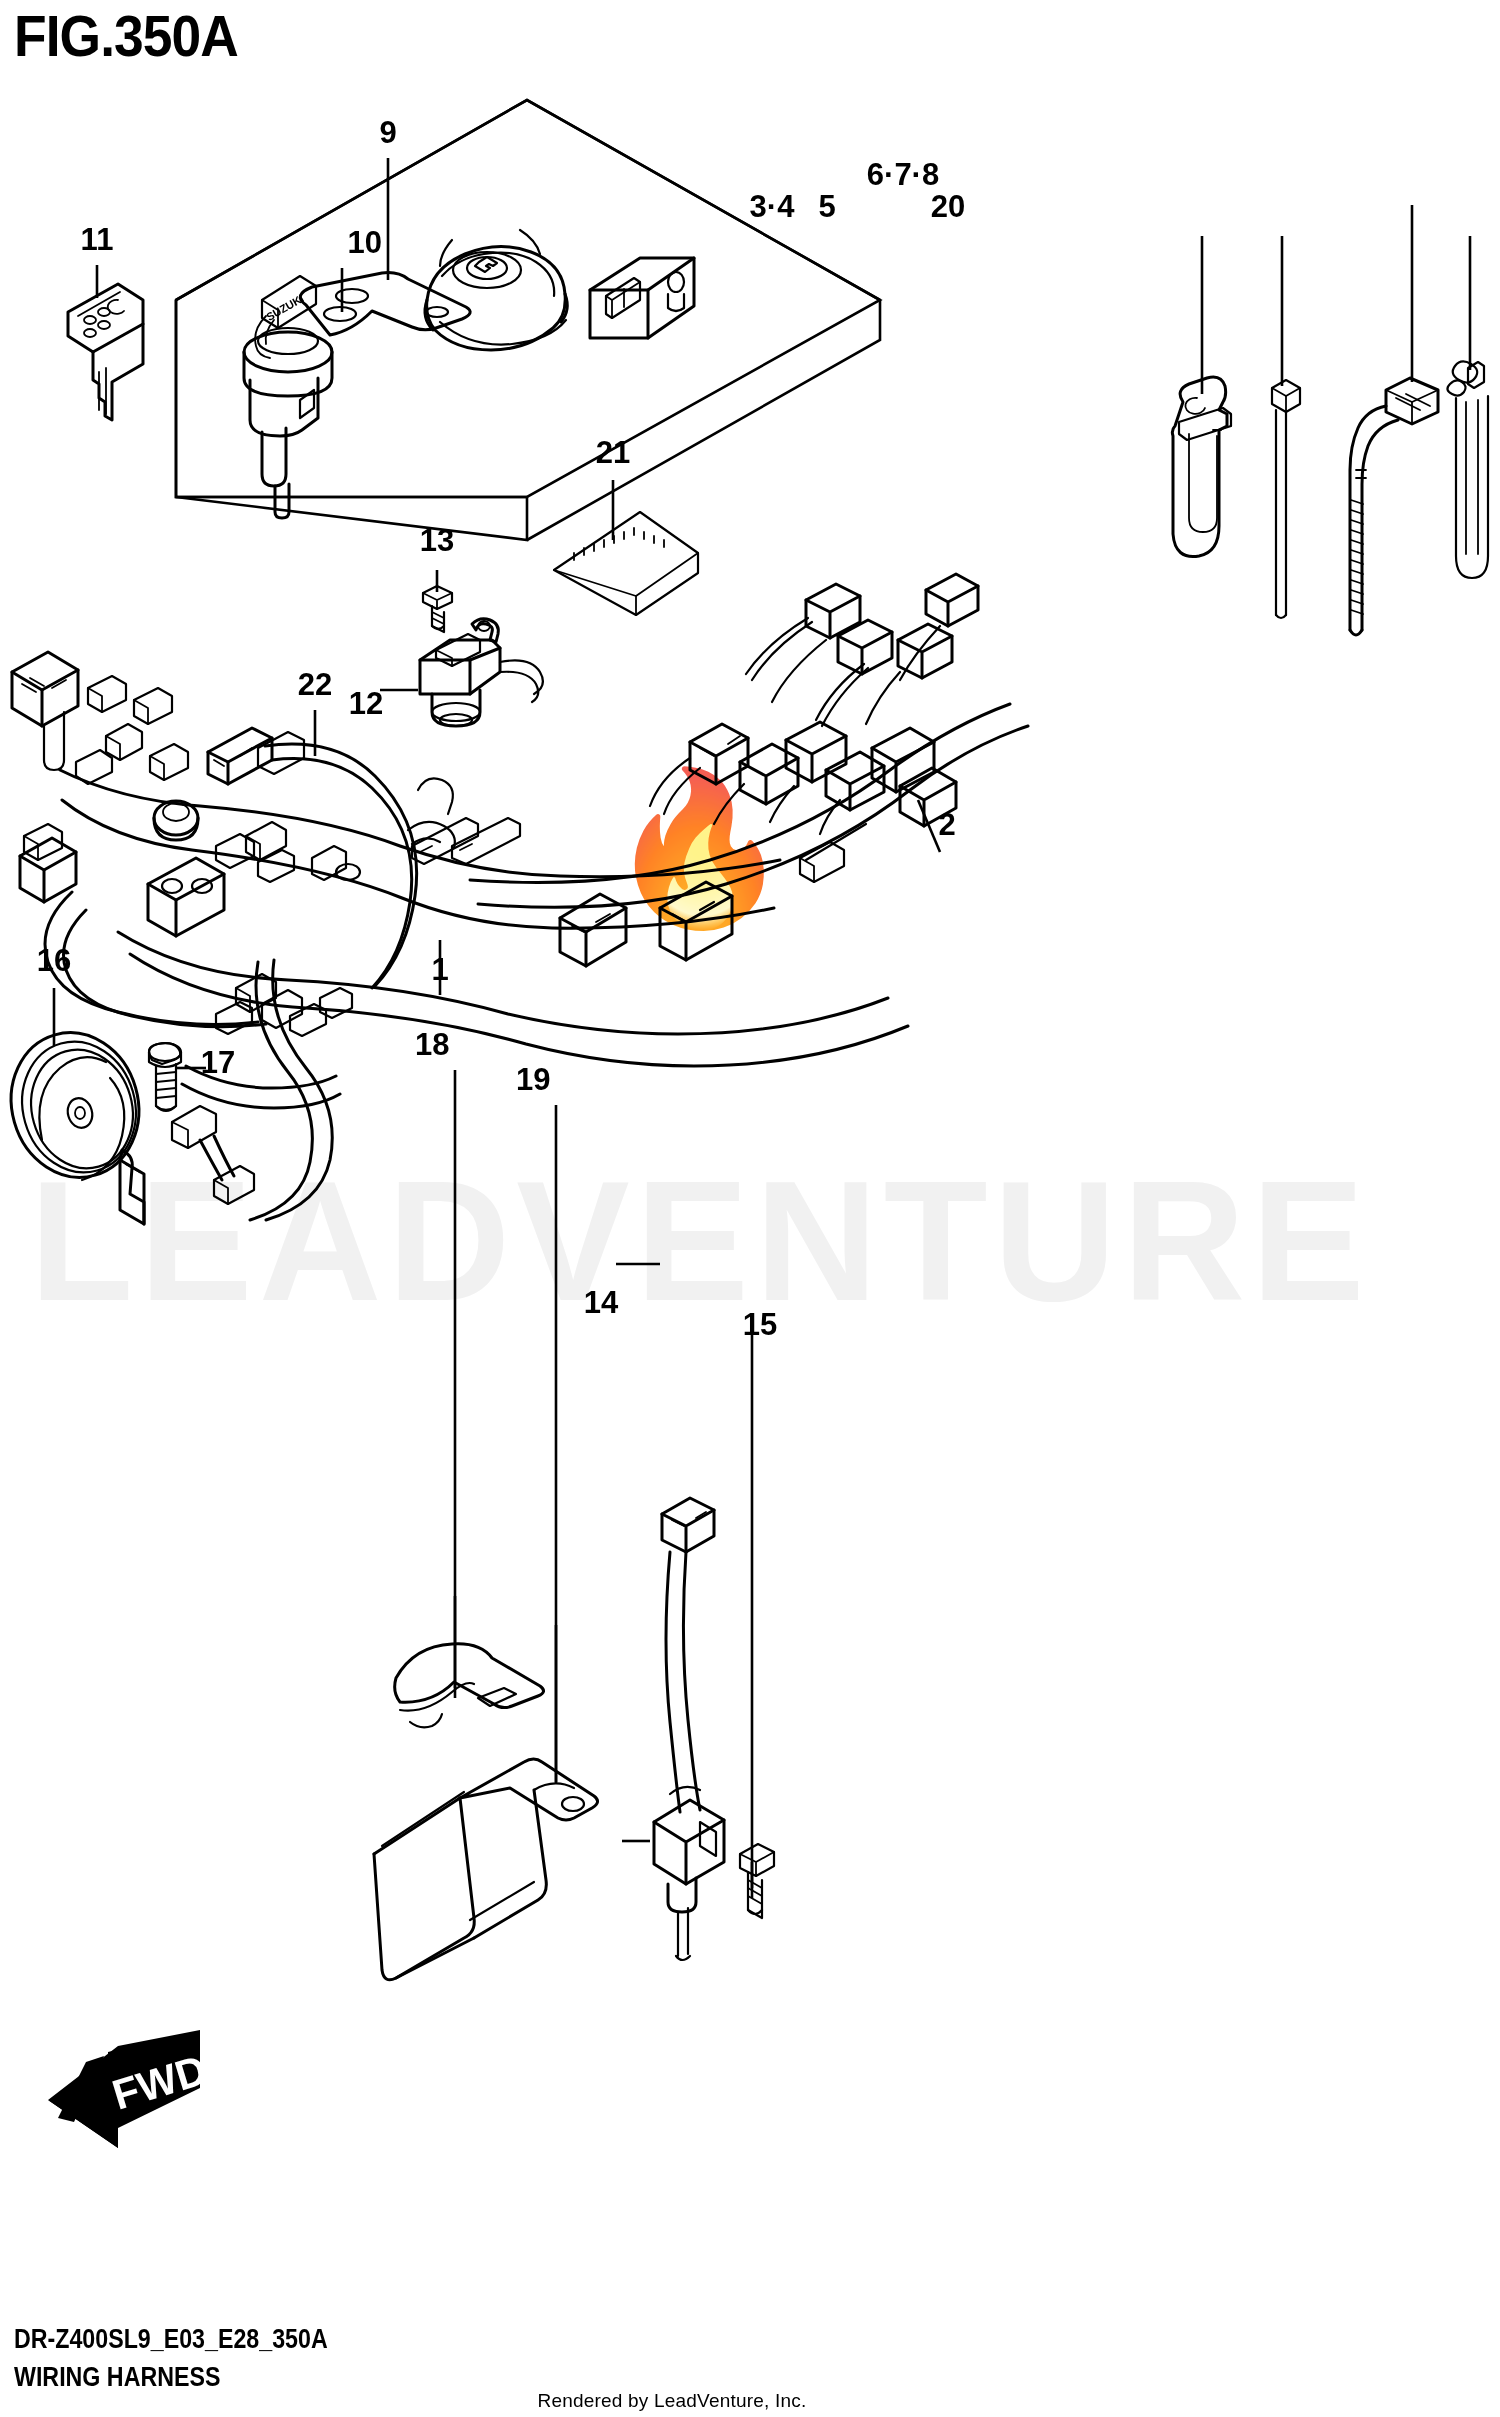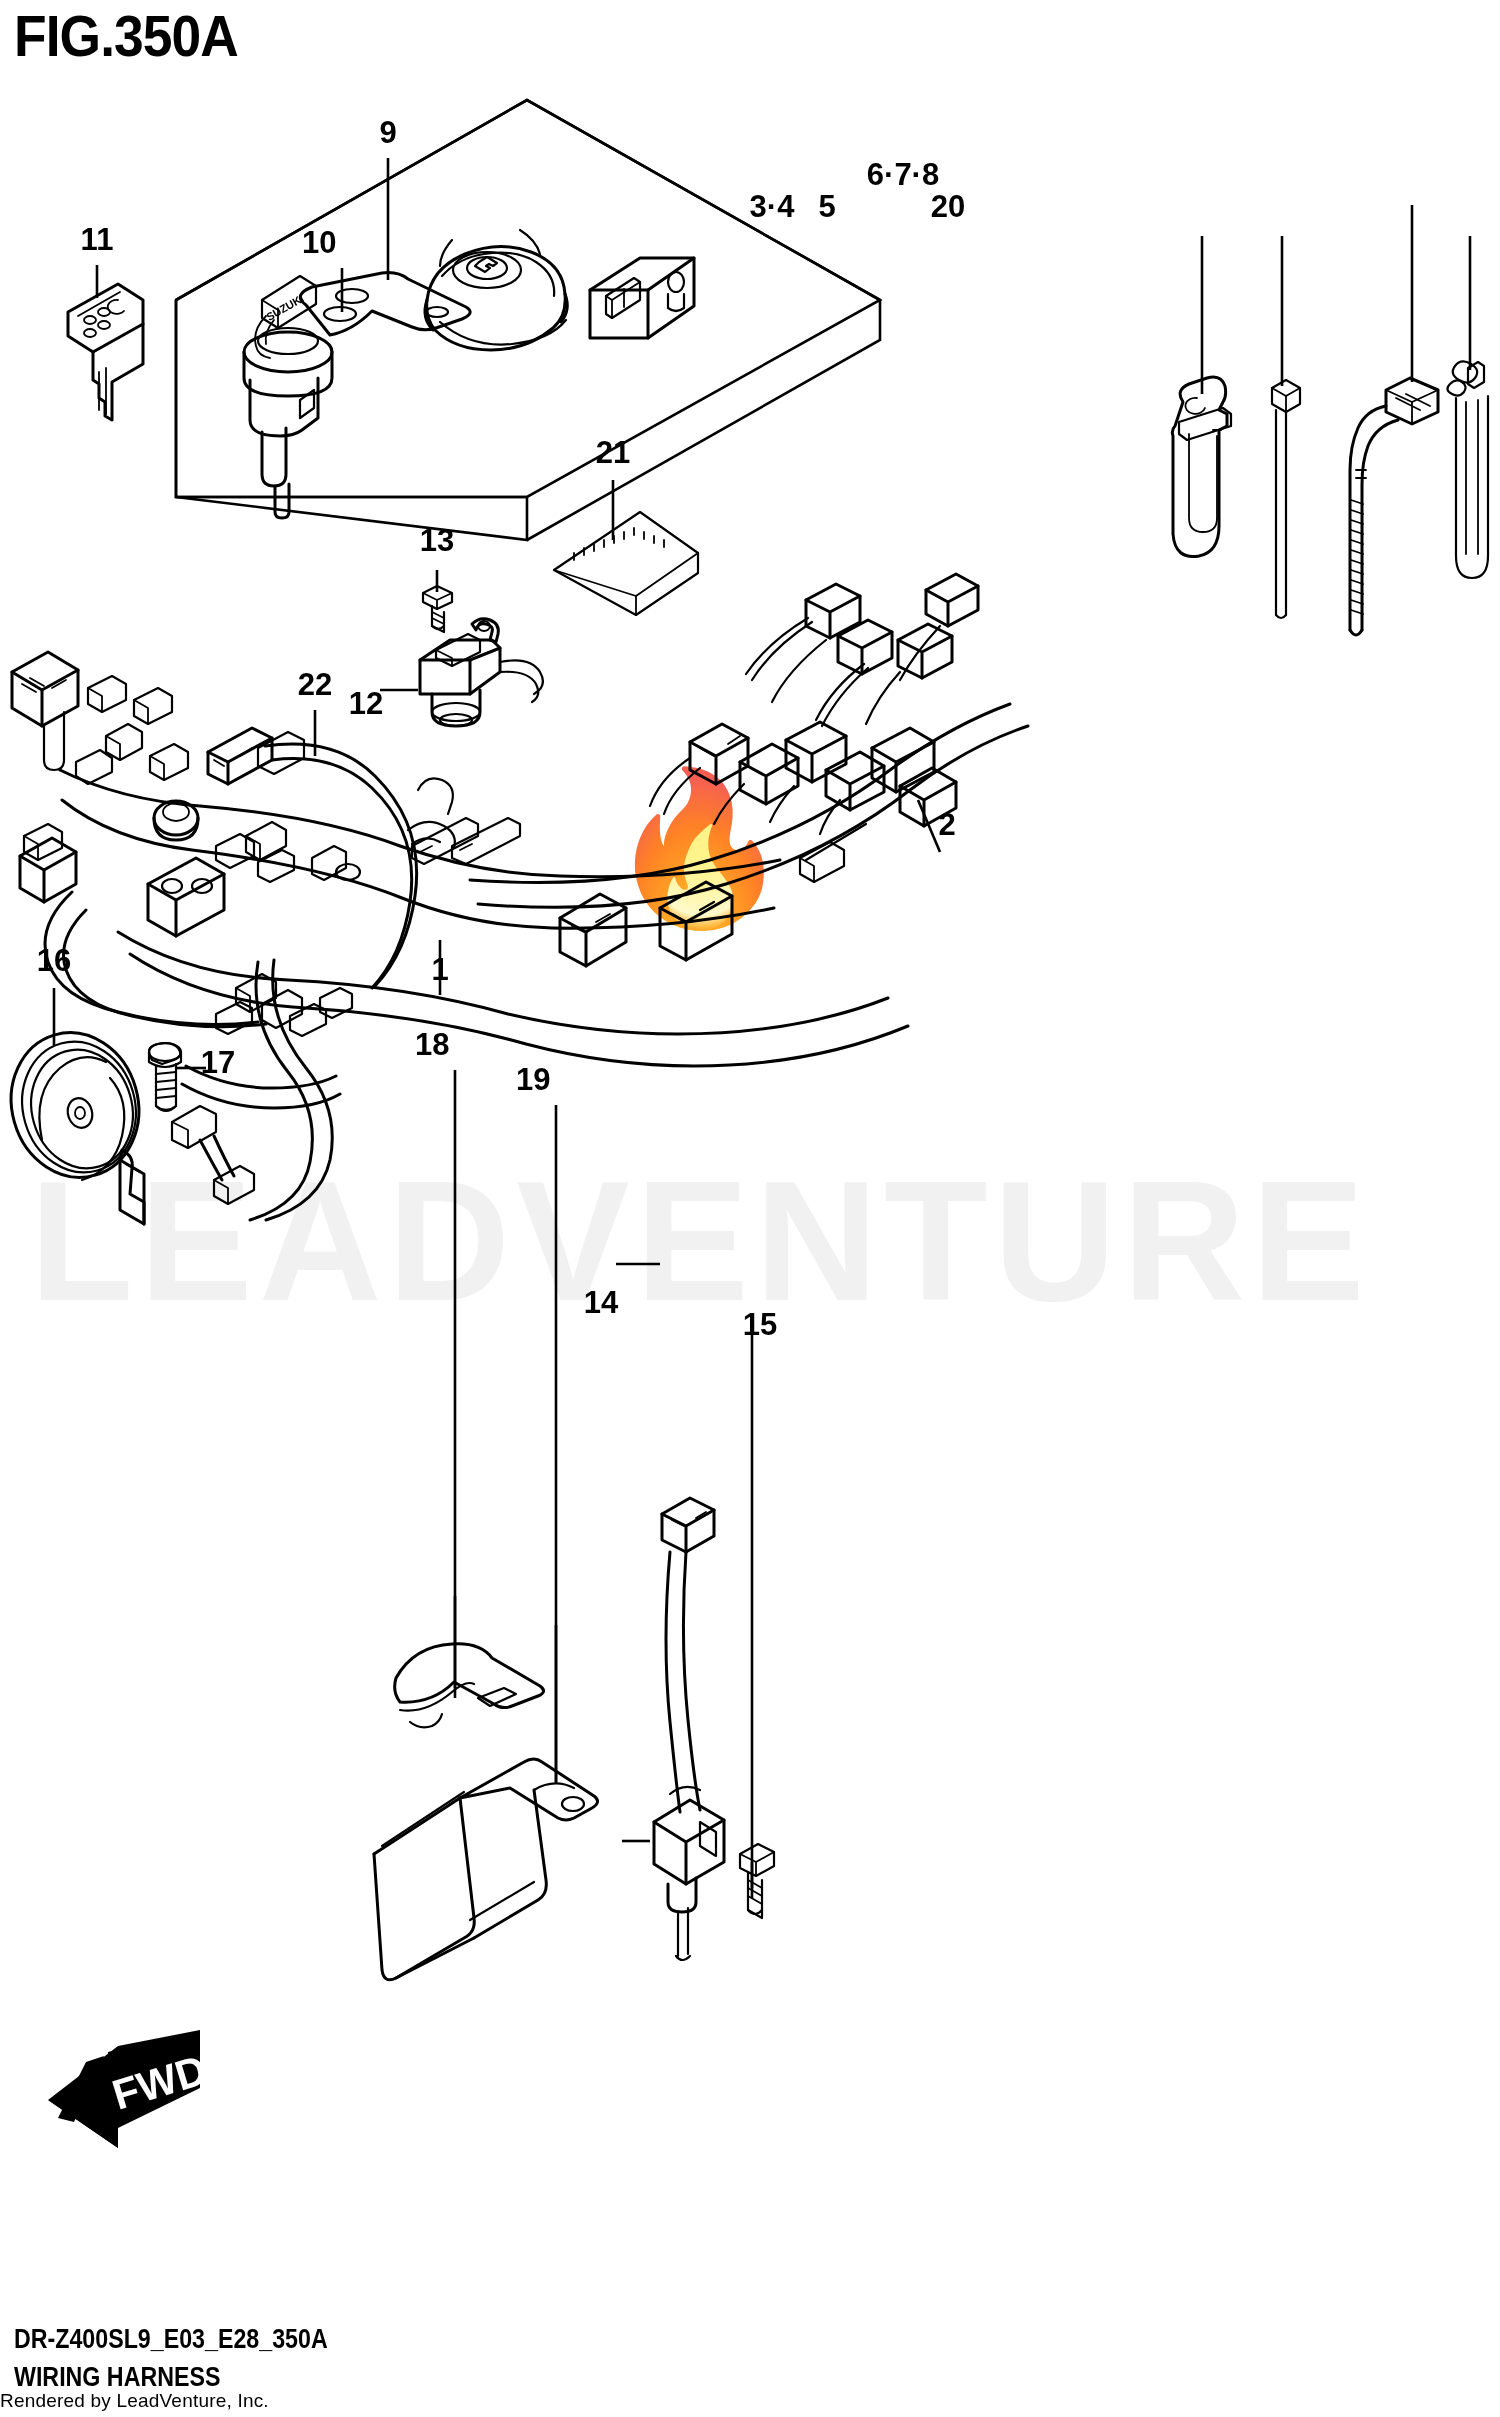--- a/index.html
+++ b/index.html
@@ -7,21 +7,21 @@
        font-family:"Liberation Sans",sans-serif;color:#000;}
   #page{position:absolute;inset:0;}
   #title{position:absolute;left:14px;top:2px;font-size:58px;font-weight:bold;
          letter-spacing:-1px;font-family:"Liberation Sans",sans-serif;
          transform:scaleX(0.92);transform-origin:left top;}
   #diagram{position:absolute;left:0;top:0;width:1500px;height:2417px;}
   .foot{position:absolute;font-weight:bold;font-family:"Liberation Sans",sans-serif;
         transform:scaleX(0.86);transform-origin:left center;}
   #foot-code{left:14px;top:2324px;font-size:27px;}
   #foot-name{left:14px;top:2362px;font-size:27px;}
-  #rendered{position:absolute;left:0;top:2390px;width:1344px;text-align:left;
+  #rendered{position:absolute;left:0;top:2390px;width:1344px;text-align:center;
             font-size:19px;font-weight:normal;font-family:"Liberation Sans",sans-serif;
             letter-spacing:.2px;}
   .cal{font-weight:bold;font-size:31px;}
 </style>
 </head>
 <body>
 
 <div id="page">
 
   <div id="title">FIG.350A</div>
@@ -431,21 +431,21 @@
         <text x="118" y="2110" transform="rotate(-17 118 2110) skewY(0)">FWD</text>
       </g>
       <path class="solid" d="M86 2062 L104 2056 L74 2122 L58 2118 Z"></path>
     </g>
 
   </svg>
 
   <div id="callout-layer">
       <div class="cal" style="position: absolute; left: 57px; top: 223px; width: 80px; text-align: center; line-height: 34px; white-space: nowrap;">11</div>
       <div class="cal" style="position: absolute; left: 348px; top: 116px; width: 80px; text-align: center; line-height: 34px; white-space: nowrap;">9</div>
-      <div class="cal" style="position: absolute; left: 302px; top: 226px; width: 80px; text-align: left; line-height: 34px; white-space: nowrap;">10</div>
+      <div class="cal" style="position: absolute; left: 302px; top: 226px; width: 80px; text-align: right; line-height: 34px; white-space: nowrap;">10</div>
       <div class="cal" style="position: absolute; left: 732px; top: 190px; width: 80px; text-align: center; line-height: 34px; white-space: nowrap;">3·4</div>
       <div class="cal" style="position: absolute; left: 787px; top: 190px; width: 80px; text-align: center; line-height: 34px; white-space: nowrap;">5</div>
       <div class="cal" style="position: absolute; left: 863px; top: 158px; width: 80px; text-align: center; line-height: 34px; white-space: nowrap;">6·7·8</div>
       <div class="cal" style="position: absolute; left: 908px; top: 190px; width: 80px; text-align: center; line-height: 34px; white-space: nowrap;">20</div>
       <div class="cal" style="position: absolute; left: 573px; top: 436px; width: 80px; text-align: center; line-height: 34px; white-space: nowrap;">21</div>
       <div class="cal" style="position: absolute; left: 397px; top: 524px; width: 80px; text-align: center; line-height: 34px; white-space: nowrap;">13</div>
       <div class="cal" style="position: absolute; left: 326px; top: 687px; width: 80px; text-align: center; line-height: 34px; white-space: nowrap;">12</div>
       <div class="cal" style="position: absolute; left: 275px; top: 668px; width: 80px; text-align: center; line-height: 34px; white-space: nowrap;">22</div>
       <div class="cal" style="position: absolute; left: 907px; top: 808px; width: 80px; text-align: center; line-height: 34px; white-space: nowrap;">2</div>
       <div class="cal" style="position: absolute; left: 400px; top: 953px; width: 80px; text-align: center; line-height: 34px; white-space: nowrap;">1</div>

